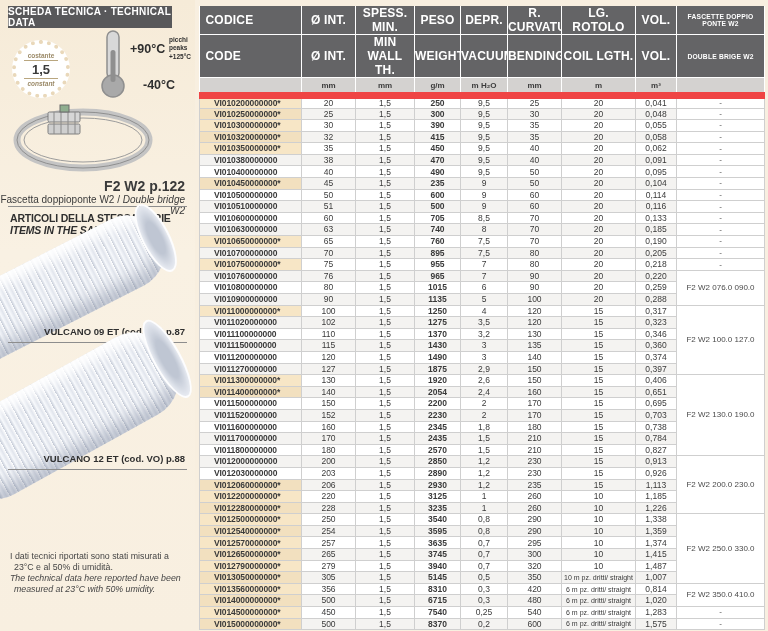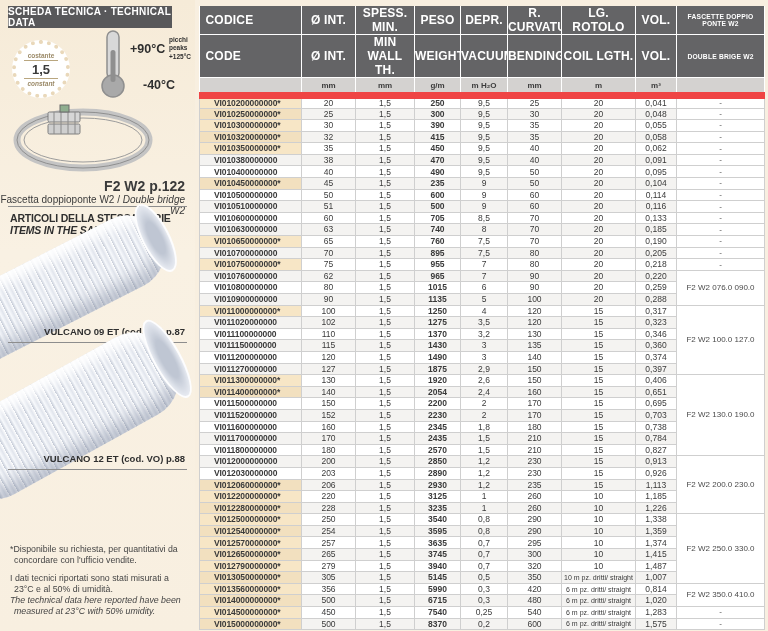--- a/index.html
+++ b/index.html
@@ -133,21 +133,20 @@
   <div class="prod-caption pc1">VULCANO 09 ET (cod. VK) p.87</div>
 
   <div class="divider d2"></div>
 
   <div class="hose hose2"></div>
   <div class="prod-caption pc2">VULCANO 12 ET (cod. VO) p.88</div>
 
   <div class="divider d3"></div>
 
   <div class="notes">
-    <div class="note">*Disponibile su richiesta, per quantitativi da concordare con l'ufficio vendite.</div>
     <div class="note-gap"></div>
     <div class="note">I dati tecnici riportati sono stati misurati a 23°C e al 50% di umidità.</div>
     <div class="note it">The technical data here reported have been measured at 23°C with 50% umidity.</div>
   </div>
 </div>
 
 <div class="table-wrap">
   <table>
     <colgroup>
       <col style="width:102px">
@@ -356,21 +355,21 @@
           <td class="c-num">1,5</td>
           <td class="c-weight">955</td>
           <td class="c-num">7</td>
           <td class="c-num">80</td>
           <td class="c-coil">20</td>
           <td class="c-num">0,218</td>
           <td class="c-fasc" rowspan="1">-</td>
         </tr>
         <tr>
           <td class="c-code">VI010760000000</td>
-          <td class="c-num">62</td>
+          <td class="c-num">76</td>
           <td class="c-num">1,5</td>
           <td class="c-weight">965</td>
           <td class="c-num">7</td>
           <td class="c-num">90</td>
           <td class="c-coil">20</td>
           <td class="c-num">0,220</td>
           <td class="c-fasc" rowspan="3">F2 W2 076.0 090.0</td>
         </tr>
         <tr>
           <td class="c-code">VI010800000000</td>
@@ -633,21 +632,21 @@
           <td class="c-weight">5145</td>
           <td class="c-num">0,5</td>
           <td class="c-num">350</td>
           <td class="c-coil" style="font-size: 7px;">10 m pz. dritti/ straight</td>
           <td class="c-num">1,007</td>
         </tr>
         <tr>
           <td class="c-code starred">VI013560000000*</td>
           <td class="c-num">356</td>
           <td class="c-num">1,5</td>
-          <td class="c-weight">5990</td>
+          <td class="c-weight">8310</td>
           <td class="c-num">0,3</td>
           <td class="c-num">420</td>
           <td class="c-coil" style="font-size: 7px;">6 m pz. dritti/ straight</td>
           <td class="c-num">0,814</td>
           <td class="c-fasc" rowspan="2">F2 W2 350.0 410.0</td>
         </tr>
         <tr>
           <td class="c-code starred">VI014000000000*</td>
           <td class="c-num">500</td>
           <td class="c-num">1,5</td>

